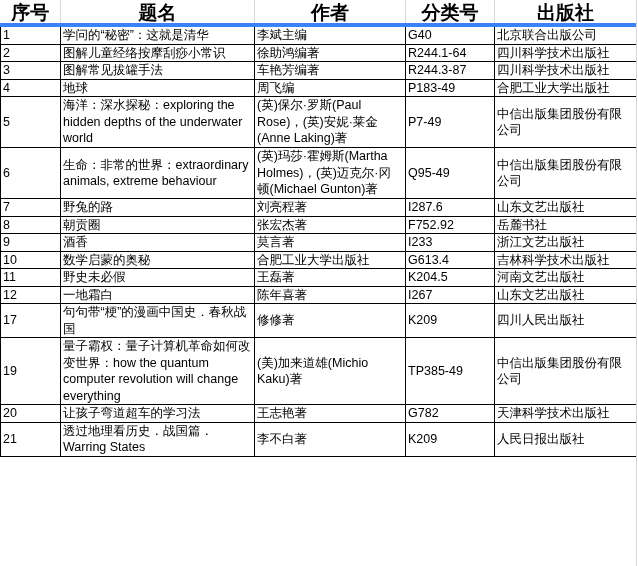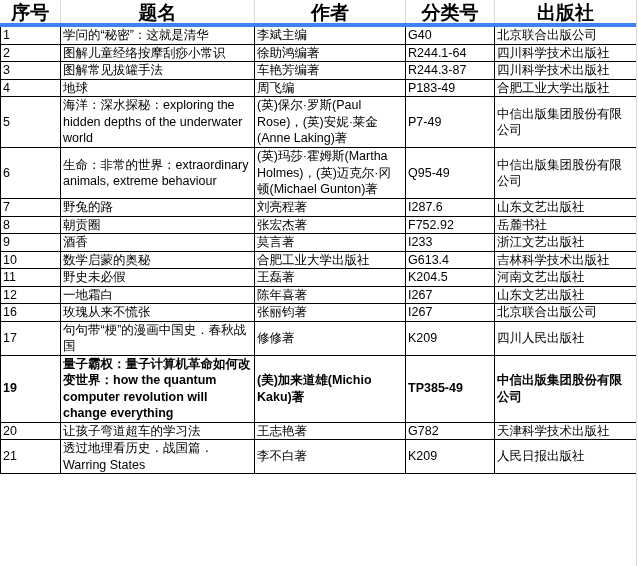--- a/index.html
+++ b/index.html
@@ -34,21 +34,21 @@
       text-align: left;
       overflow: hidden;
       word-wrap: break-word;
     }
     td.num { color: #000; }
     td.title, td.author, td.cls, td.pub { color: #000; }
     .eng { color: #1f1f6b; }
     tr.r1 td { height: 16px; }
     tr.r2 td { height: 32px; }
     tr.r3 td { height: 50px; }
-    tr.r4 td { height: 66px; font-weight: bold; }
+    tr.r4 td { height: 66px; }
     .gridline-right { position: absolute; left: 636px; top: 0; width: 1px; height: 566px; background: #d9d9d9; }
   </style>
 </head>
 <body>
 
 <div class="sheet">
   <table>
     <colgroup>
       <col class="c1">
         <col class="c2">
@@ -143,27 +143,20 @@
         <td class="cls">K204.5</td>
         <td class="pub">河南文艺出版社</td>
       </tr>
       <tr class="r1">
         <td class="num">12</td>
         <td class="title">一地霜白</td>
         <td class="author">陈年喜著</td>
         <td class="cls">I267</td>
         <td class="pub">山东文艺出版社</td>
       </tr>
-      <tr class="r1">
-        <td class="num">16</td>
-        <td class="title">玫瑰从来不慌张</td>
-        <td class="author">张丽钧著</td>
-        <td class="cls">I267</td>
-        <td class="pub">北京联合出版公司</td>
-      </tr>
       <tr class="r2">
         <td class="num">17</td>
         <td class="title">句句带“梗”的漫画中国史．春秋战国</td>
         <td class="author">修修著</td>
         <td class="cls">K209</td>
         <td class="pub">四川人民出版社</td>
       </tr>
       <tr class="r4">
         <td class="num">19</td>
         <td class="title eng">量子霸权：量子计算机革命如何改变世界：how the quantum computer revolution will change everything</td>

